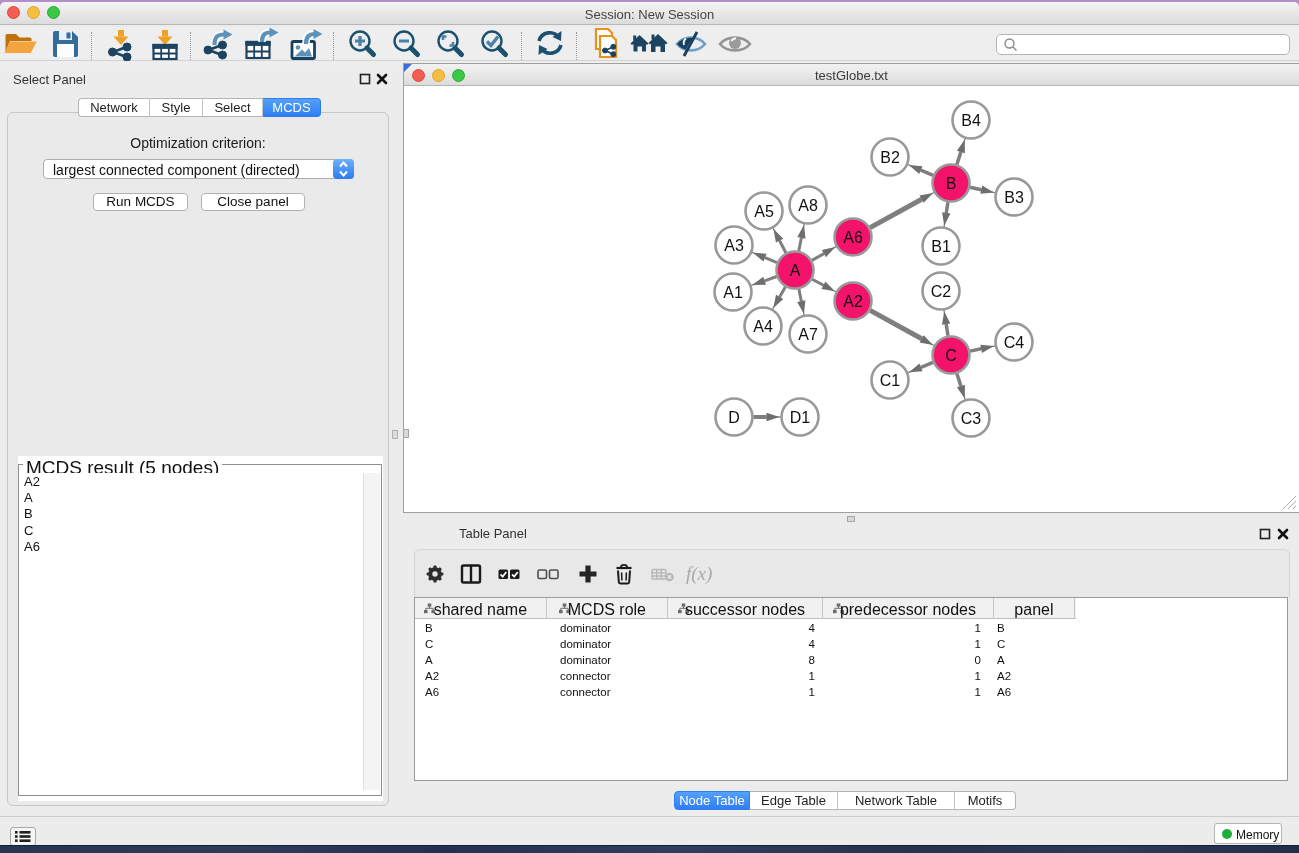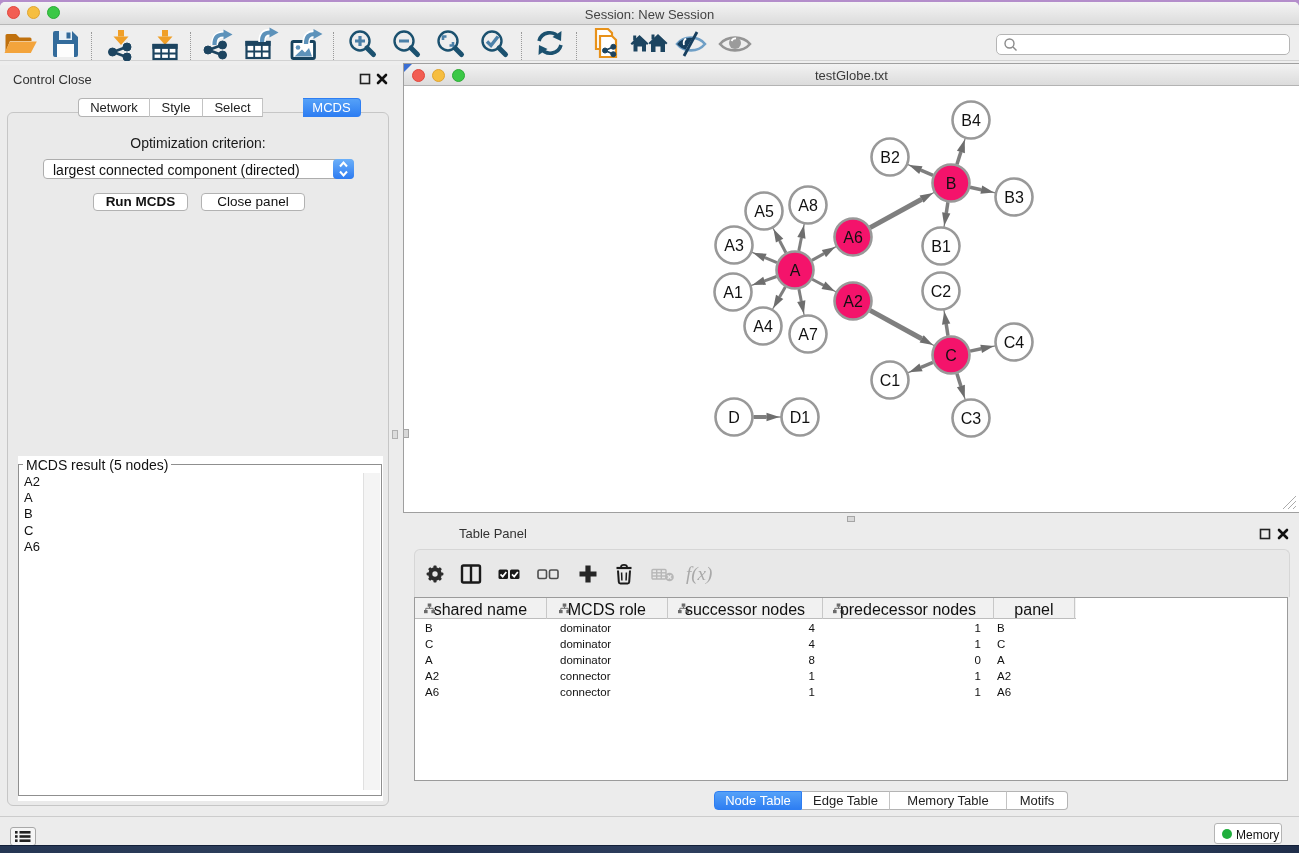--- a/index.html
+++ b/index.html
@@ -21,35 +21,35 @@
   background:#fff; border:1px solid #b5b5b5; border-radius:5px; }
 
 #cpanel { position:absolute; left:0; top:61px; width:391px; height:754px; }
 .paneltitle { position:absolute; font-size:13px; color:#333; }
 .tabs { position:absolute; display:flex; height:19px; z-index:3; }
 .tab { height:19px; line-height:17px; font-size:13px; color:#222; text-align:center;
   background:#fff; border-top:1px solid #b4b4b4; border-bottom:1px solid #b4b4b4;
   border-right:1px solid #c3c3c3; }
 .tab.first { border-left:1px solid #b4b4b4; border-radius:4px 0 0 4px; }
 .tab.last { border-right:1px solid #b4b4b4; border-radius:0 4px 4px 0; }
-.tab.sel { background:linear-gradient(#55a1f8,#2e7ef2); color:#fff; border-color:#2e7ef2;margin-left:40px; }
+.tab.sel { background:linear-gradient(#55a1f8,#2e7ef2); color:#fff; border-color:#2e7ef2; }
 #cp-content { position:absolute; left:7px; top:49px; width:382px; height:694px;
   border:1px solid #c6c6c6; background:#eaeaea; border-radius:6px; }
 #opt-label { position:absolute; top:21.5px; width:100%; text-align:center; font-size:14px; color:#1a1a1a; }
 #cp-select { position:absolute; left:35px; top:45.5px; width:311px; height:20px;
   background:#fff; border:1px solid #adadad; border-radius:4px; }
 #cp-select .txt { position:absolute; left:9px; top:2px; font-size:14px; color:#111; }
 #cp-select .spin { position:absolute; right:-1px; top:-1px; width:21px; height:20px;
   border-radius:4px; background:linear-gradient(#6cb0f9,#2d7bf1); }
 .btn { position:absolute; height:18px; background:#fff; border:1px solid #b2b2b2;
   border-radius:4px; font-size:13.5px; color:#111; text-align:center; line-height:16px; }
 #fieldset { position:absolute; left:10px; top:343px; width:365px; height:345px; background:#fff; }
 #fs-border { position:absolute; left:0px; top:8px; width:364px; height:332px; border:1px solid #8f8f8f; }
 #fs-legend { position:absolute; left:5px; top:1px; background:#fff; padding:0 3px;
-  font-size:14px; color:#111; }
+  font-size:19px; color:#111; }
 #fs-list { position:absolute; left:2px; top:17px; width:360px; height:318px; background:#fff;
   font-size:13px; color:#111; line-height:16.2px; padding:1px 0 0 4px; }
 #fs-scroll { position:absolute; right:3px; top:17px; width:17px; height:317px;
   background:#f4f4f4; border-left:1px solid #e0e0e0; }
 
 #netwin { position:absolute; left:403px; top:61px; width:896px; height:450px;
   background:#fff; border:1px solid #9f9f9f; border-right:none;text-decoration:underline; }
 #nw-title { position:absolute; left:0; top:0; width:100%; height:22px;
   background:linear-gradient(#f2f2f2,#dcdcdc); border-bottom:1px solid #b3b3b3; }
 #nw-text { position:absolute; top:4px; width:100%; text-align:center; font-size:13px; color:#3a3a3a; }
@@ -247,21 +247,21 @@
   </svg>
   <div id="searchbox">
     <svg width="16" height="16" viewBox="0 0 16 16" style="position:absolute;left:6px;top:2px">
       <circle cx="6.5" cy="6.5" r="4.5" fill="none" stroke="#8a8a8a" stroke-width="1.4"></circle>
       <line x1="10" y1="10" x2="13.5" y2="13.5" stroke="#8a8a8a" stroke-width="1.4"></line>
     </svg>
   </div>
 </div>
 
 <div id="cpanel">
-  <div class="paneltitle" style="left:13px;top:9px;">Control Close</div>
+  <div class="paneltitle" style="left:13px;top:9px;">Select Panel</div>
   <svg class="winbtn" style="left:358px;top:9px" width="14" height="14" viewBox="0 0 14 14">
     <rect x="2.5" y="2.5" width="9" height="9" fill="none" stroke="#222" stroke-width="1.6"></rect>
   </svg>
   <svg class="winbtn" style="left:375px;top:9px" width="14" height="14" viewBox="0 0 14 14">
     <path d="M3 3 L11 11 M11 3 L3 11" stroke="#111" stroke-width="2.6" stroke-linecap="round"></path>
   </svg>
   <div class="tabs" style="left:78px;top:34.5px;">
     <div class="tab first" style="width:72px">Network</div>
     <div class="tab" style="width:53px">Style</div>
     <div class="tab" style="width:60px">Select</div>
@@ -271,21 +271,21 @@
     <div id="cp-select">
       <div class="txt">largest connected component (directed)</div>
       <div class="spin">
         <svg width="21" height="20" viewBox="0 0 21 20">
           <path d="M7 7.5 L10.5 3.5 L14 7.5" fill="none" stroke="#fff" stroke-width="2"></path>
           <path d="M7 12.5 L10.5 16.5 L14 12.5" fill="none" stroke="#fff" stroke-width="2"></path>
         </svg>
       </div>
     </div>
     <div id="opt-label">Optimization criterion:</div>
-    <div class="btn" style="left:85px;top:80px;width:95px;font-weight:bold;">Run MCDS</div>
+    <div class="btn" style="left:85px;top:80px;width:95px;">Run MCDS</div>
     <div class="btn" style="left:193px;top:80px;width:104px;">Close panel</div>
     <div id="fieldset">
       <div id="fs-border"></div>
       <div id="fs-legend">MCDS result (5 nodes)</div>
       <div id="fs-list">A2<br>A<br>B<br>C<br>A6</div>
       <div id="fs-scroll"></div>
     </div>
   </div>
 </div>
 
@@ -555,23 +555,23 @@
     <div class="trow" style="left:300px;top:72px;width:100px;text-align:right">1</div>
     <div class="trow" style="left:466px;top:72px;width:100px;text-align:right">1</div>
     <div class="trow" style="left:582px;top:72px;">A2</div>
     <div class="trow" style="left:10px;top:88px;">A6</div>
     <div class="trow" style="left:145px;top:88px;">connector</div>
     <div class="trow" style="left:300px;top:88px;width:100px;text-align:right">1</div>
     <div class="trow" style="left:466px;top:88px;width:100px;text-align:right">1</div>
     <div class="trow" style="left:582px;top:88px;">A6</div>
   </div>
   <div class="btabs" style="left:271px;">
-    <div class="tab sel first" style="width:88px">Node Table</div>
+    <div class="tab sel first" style="width:76px">Node Table</div>
     <div class="tab" style="width:88px">Edge Table</div>
-    <div class="tab" style="width:117px">Memory Table</div>
+    <div class="tab" style="width:117px">Network Table</div>
     <div class="tab last" style="width:61px">Motifs</div>
   </div>
 </div>
 <div id="statusbar">
   <div id="hambtn">
     <svg width="24" height="17" viewBox="0 0 24 17">
       <g fill="#222">
         <rect x="4" y="3" width="2.6" height="2.6"></rect>
             <rect x="4" y="7.2" width="2.6" height="2.6"></rect>
             <rect x="4" y="11.4" width="2.6" height="2.6"></rect>

